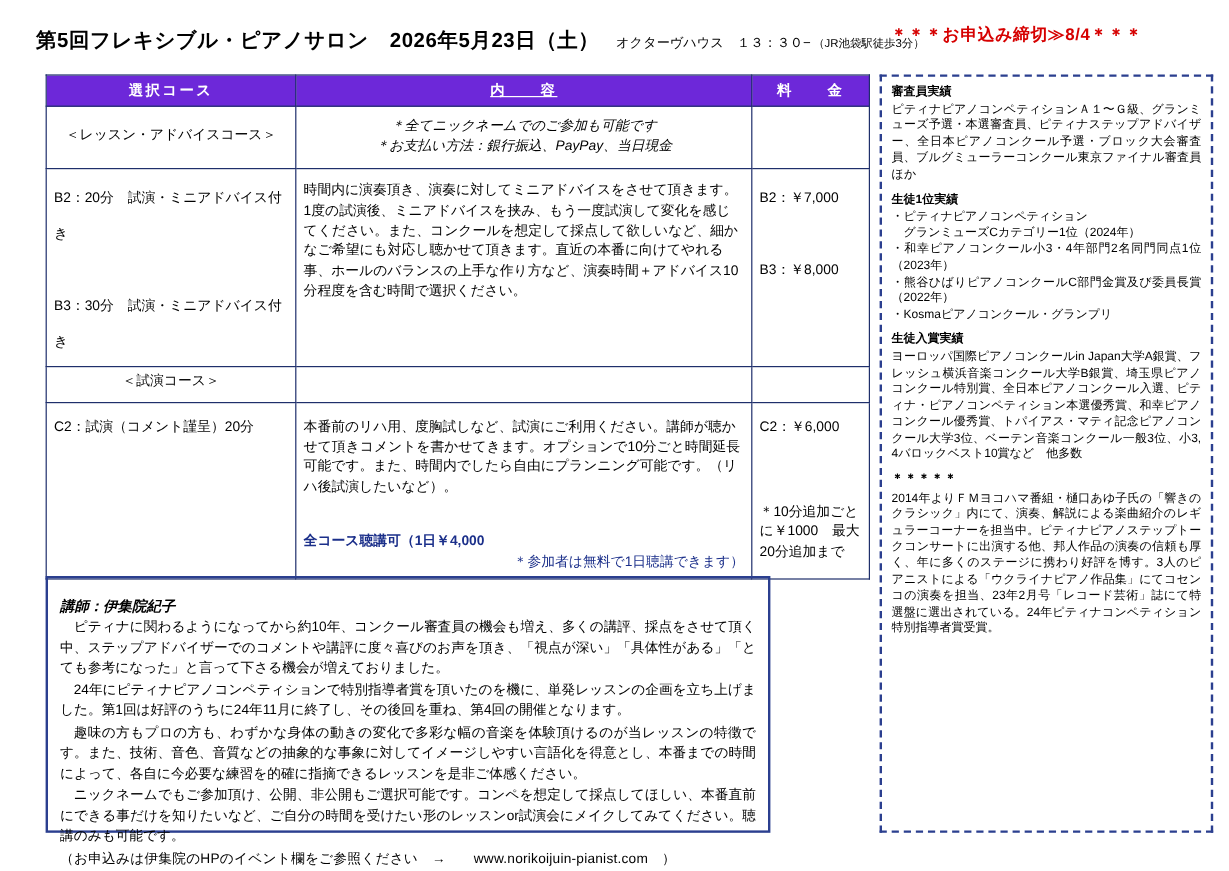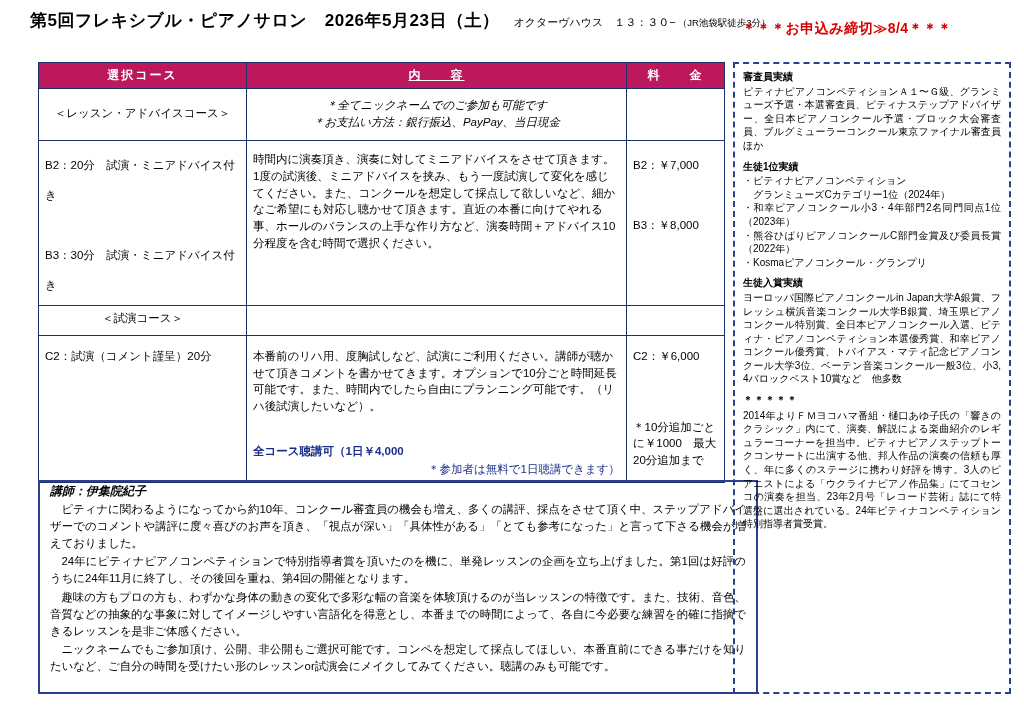--- a/index.html
+++ b/index.html
@@ -16,21 +16,21 @@
   }
   .page {
     position: absolute;
     left: 0; top: 0;
     width: 1024px; height: 726px;
   }
 
   
   .header {
     position: absolute;
-    left: 30px; top: 9px;
+    left: 30px; top: 22px;
     width: 980px;
     display: flex;
     align-items: baseline;
   }
   .hdr-title {
     font-size: 17px;
     font-weight: bold;
     letter-spacing: 0.5px;
     white-space: nowrap;
   }
@@ -63,21 +63,21 @@
     table-layout: fixed;
   }
   .maintable td, .maintable th {
     border: 1px solid #1f2f6b;
     vertical-align: top;
     padding: 4px 6px;
     font-size: 11.5px;
     line-height: 1.45;
   }
   .maintable thead th {
-    background: #be185d;
+    background: #6d28d9;
     color: #ffffff;
     text-align: center;
     font-weight: bold;
     font-size: 12px;
     padding: 4px 0;
     vertical-align: middle;
     letter-spacing: 2px;
   }
   .col-a { width: 208px; }
   .col-b { width: 380px; text-decoration: underline; }
@@ -107,23 +107,23 @@
     margin: 0 0 4px 0;
     text-align: justify;
   }
   .rp-block { margin-bottom: 7px; }
   .rp-stars { font-weight: bold; letter-spacing: 1px; margin: 2px 0 2px 0;}
 
   
   .bottombox {
     position: absolute;
     left: 38px; top: 480px;
-    width: 720px; height: 214px;
+    width: 604px; height: 214px;
     border: 2px solid #2b3f8f;
-    padding: 0 10px 6px 10px;
+    padding: 14px 10px 6px 10px;
     font-size: 11.4px;
     line-height: 1.5;
   }
   .bb-title {
     font-weight: bold;
     font-style: italic;
     font-size: 12px;
     margin-bottom: 1px;
   }
   .bb-p {
@@ -213,20 +213,21 @@
       </tr>
     </tbody>
   </table>
 
   <div class="bottombox">
     <div class="bb-title">講師：伊集院紀子</div>
     <p class="bb-p">ピティナに関わるようになってから約10年、コンクール審査員の機会も増え、多くの講評、採点をさせて頂く中、ステップアドバイザーでのコメントや講評に度々喜びのお声を頂き、「視点が深い」「具体性がある」「とても参考になった」と言って下さる機会が増えておりました。</p>
     <p class="bb-p">24年にピティナピアノコンペティションで特別指導者賞を頂いたのを機に、単発レッスンの企画を立ち上げました。第1回は好評のうちに24年11月に終了し、その後回を重ね、第4回の開催となります。</p>
     <p class="bb-p">趣味の方もプロの方も、わずかな身体の動きの変化で多彩な幅の音楽を体験頂けるのが当レッスンの特徴です。また、技術、音色、音質などの抽象的な事象に対してイメージしやすい言語化を得意とし、本番までの時間によって、各自に今必要な練習を的確に指摘できるレッスンを是非ご体感ください。</p>
     <p class="bb-p">ニックネームでもご参加頂け、公開、非公開もご選択可能です。コンペを想定して採点してほしい、本番直前にできる事だけを知りたいなど、ご自分の時間を受けたい形のレッスンor試演会にメイクしてみてください。聴講のみも可能です。</p>
+    <p class="bb-p bb-last url">（お申込みは伊集院のHPのイベント欄をご参照ください　→　　www.norikoijuin-pianist.com　）</p>
   </div>
 
   <div class="rightpanel">
     <div class="rp-block">
       <div class="rp-h">審査員実績</div>
       <div class="rp-p">ピティナピアノコンペティションＡ１〜Ｇ級、グランミューズ予選・本選審査員、ピティナステップアドバイザー、全日本ピアノコンクール予選・ブロック大会審査員、ブルグミューラーコンクール東京ファイナル審査員ほか</div>
     </div>
     <div class="rp-block">
       <div class="rp-h">生徒1位実績</div>
       <div class="rp-p" style="white-space:pre-line;">・ピティナピアノコンペティション

